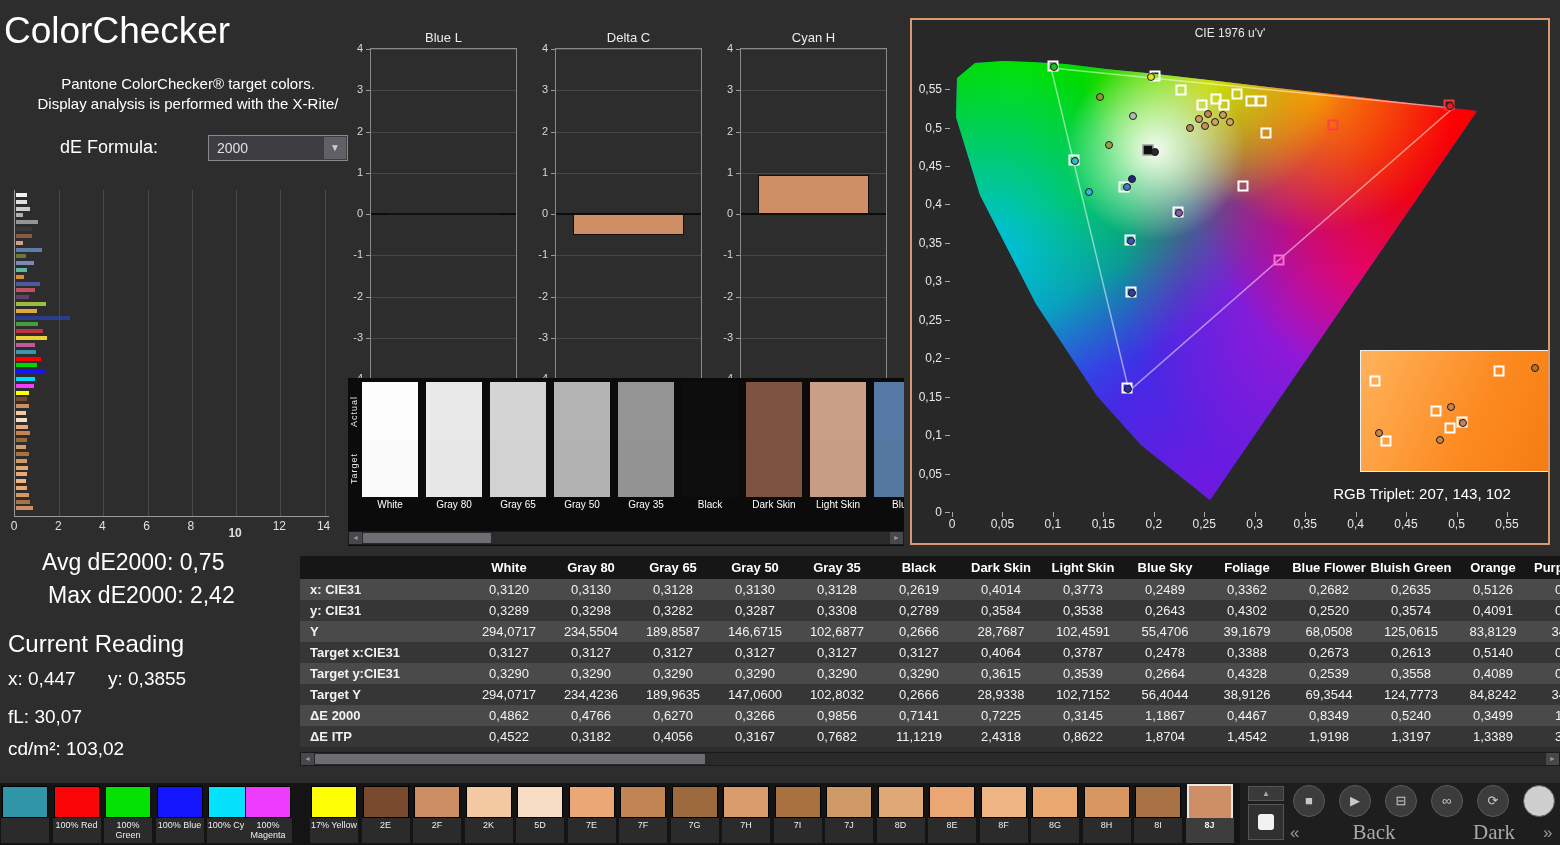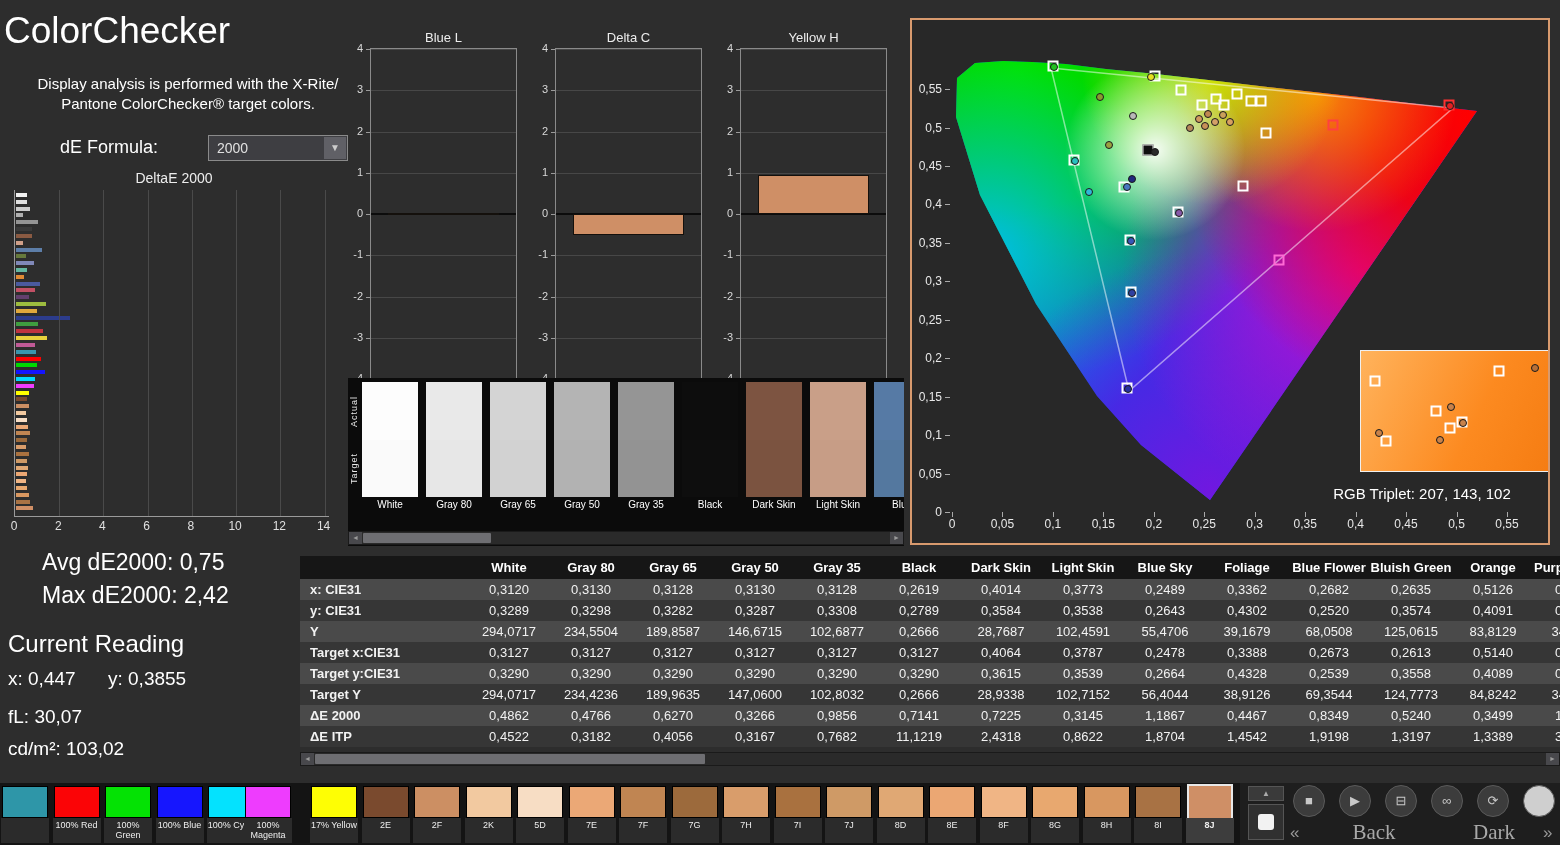--- a/index.html
+++ b/index.html
@@ -58,21 +58,21 @@
   .tickX{position:absolute;width:1px;height:5px;background:#aaa;}
   .pt-sq{position:absolute;width:7px;height:7px;border:2px solid;transform:translate(-50%,-50%);}
   .pt-sqf{position:absolute;width:9px;height:9px;border:1px solid #e0e0e0;transform:translate(-50%,-50%);}
   .pt-dot{position:absolute;width:6px;height:6px;border-radius:50%;border:1px solid #1a1a1a;transform:translate(-50%,-50%);}
   #inset{position:absolute;left:448px;top:330px;width:190px;height:120px;border:1px solid #f0f0f0;
          background:linear-gradient(115deg,#ffb35c 0%,#fc8a20 60%,#f57c12 100%);}
   #rgb-caption{position:absolute;left:380px;top:465px;width:260px;text-align:center;font-size:15px;color:#fff;}
 
   
   #stat-avg{position:absolute;left:42px;top:549px;font-size:23px;}
-  #stat-max{position:absolute;left:42px;top:582px;font-size:23px;}
+  #stat-max{position:absolute;left:48px;top:582px;font-size:23px;}
   #stat-heading{position:absolute;left:8px;top:630px;font-size:24px;}
   #stat-x{position:absolute;left:8px;top:668px;font-size:19px;}
   #stat-y{position:absolute;left:108px;top:668px;font-size:19px;}
   #stat-fl{position:absolute;left:8px;top:706px;font-size:19px;}
   #stat-cd{position:absolute;left:8px;top:738px;font-size:19px;}
 
   
   #table{position:absolute;left:300px;top:556px;width:1260px;overflow:hidden;font-size:13px;}
   .trow{white-space:nowrap;height:21px;line-height:21px;color:#f2f2f2;}
   #tbl-head{white-space:nowrap;height:23px;line-height:23px;background:#161616;font-weight:bold;color:#fff;}
@@ -103,30 +103,29 @@
   #nav-next{position:absolute;left:204px;top:37px;width:100px;text-align:center;font-size:21px;color:#a8a8a8;
             font-family:"Liberation Serif",serif;}
 </style>
 </head>
 <body>
 
 <div id="root">
 
   <div id="title">ColorChecker</div>
   <div id="desc">
+    <div>Pantone ColorChecker® target colors.</div>
     <div>Display analysis is performed with the X-Rite/</div>
-    <div>Pantone ColorChecker® target colors.</div>
   </div>
   <div id="de-label">dE Formula:</div>
   <div id="de-select">
     <span>2000</span>
     <span id="de-arrow">▼</span>
   </div>
 
-  <div id="deltae-title">DeltaE 2000</div>
   <div id="deltae-plot">
     <div id="deltae-bars">
         <div class="debar" title="White" style="background: rgb(242, 242, 242); width: 10.8352px;"></div>
         <div class="debar" title="Gray 80" style="background: rgb(224, 224, 224); width: 10.6141px;"></div>
         <div class="debar" title="Gray 65" style="background: rgb(204, 204, 204); width: 13.931px;"></div>
         <div class="debar" title="Gray 50" style="background: rgb(176, 176, 176); width: 7.29718px;"></div>
         <div class="debar" title="Gray 35" style="background: rgb(148, 148, 148); width: 21.8915px;"></div>
         <div class="debar" title="Black" style="background: rgb(58, 58, 58); width: 15.7px;"></div>
         <div class="debar" title="Dark Skin" style="background: rgb(138, 90, 66); width: 15.9211px;"></div>
         <div class="debar" title="Light Skin" style="background: rgb(208, 160, 137); width: 6.85493px;"></div>
@@ -177,21 +176,21 @@
       <div class="vgrid" style="left: 221.127px;"></div>
       <div class="vgrid" style="left: 265.352px;"></div>
       <div class="vgrid" style="left: 309.577px;"></div>
     </div>
   <div id="deltae-ticks">
       <div class="xtick" style="left: -11px; top: 0px;">0</div>
       <div class="xtick" style="left: 33.2254px; top: 0px;">2</div>
       <div class="xtick" style="left: 77.4507px; top: 0px;">4</div>
       <div class="xtick" style="left: 121.676px; top: 0px;">6</div>
       <div class="xtick" style="left: 165.901px; top: 0px;">8</div>
-      <div class="xtick" style="left: 210.127px; top: 0px;">10</div>
+      <div class="xtick" style="left: 210.127px; top: 7px; font-weight: bold;">10</div>
       <div class="xtick" style="left: 254.352px; top: 0px;">12</div>
       <div class="xtick" style="left: 298.577px; top: 0px;">14</div>
     </div>
 
   <div class="dchart" id="dchart0">
     <div class="dtitle">Blue L</div>
   <div class="hgrid" style="top: 0px;"></div>
       <div class="dylab" style="top: -7px;">4</div>
       <div class="dytick" style="top: 0px;"></div>
       <div class="hgrid" style="top: 41.25px;"></div>
@@ -245,21 +244,21 @@
       <div class="dytick" style="top: 247.5px;"></div>
       <div class="hgrid" style="top: 288.75px;"></div>
       <div class="dylab" style="top: 281.75px;">-3</div>
       <div class="dytick" style="top: 288.75px;"></div>
       <div class="hgrid" style="top: 330px;"></div>
       <div class="dylab" style="top: 323px;">-4</div>
       <div class="dytick" style="top: 330px;"></div>
       <div class="dbar" style="height: 21.45px; top: 165px; background: rgb(207, 143, 102);"></div>
     </div>
   <div class="dchart" id="dchart2">
-    <div class="dtitle">Yellow H</div>
+    <div class="dtitle">Cyan H</div>
   <div class="hgrid" style="top: 0px;"></div>
       <div class="dylab" style="top: -7px;">4</div>
       <div class="dytick" style="top: 0px;"></div>
       <div class="hgrid" style="top: 41.25px;"></div>
       <div class="dylab" style="top: 34.25px;">3</div>
       <div class="dytick" style="top: 41.25px;"></div>
       <div class="hgrid" style="top: 82.5px;"></div>
       <div class="dylab" style="top: 75.5px;">2</div>
       <div class="dytick" style="top: 82.5px;"></div>
       <div class="hgrid" style="top: 123.75px;"></div>
@@ -316,20 +315,21 @@
         <div class="swlabel" style="left: 522px; width: 64px;">Blue</div>
       </div>
     <div class="sbar" style="left:0;top:153px;width:556px;">
       <div class="sb-arrow left">◄</div>
       <div class="sb-thumb" style="left:14px;width:128px;"></div>
       <div class="sb-arrow right">►</div>
     </div>
   </div>
 
   <div id="cie">
+    <div id="cie-title">CIE 1976 u'v'</div>
     <svg id="cie-svg" width="636" height="523" style="position:absolute;left:0;top:0;">
       <defs>
         <clipPath id="locusClip">
           <path d="M298,480 L229,425 L185,376 L124,284 L68,175 L44,97 L45,58 L63,43 L91,41 L120,42 L154,44 L194,49 L244,54 L305,61 L374,69 L447,77 L513,85 L565,91 Z"></path>
         </clipPath>
         <radialGradient id="gGreen" gradientUnits="userSpaceOnUse" cx="105" cy="50" r="310">
           <stop offset="0" stop-color="#00e400"></stop>
             <stop offset="0.45" stop-color="#00d000"></stop>
           <stop offset="1" stop-color="#00d000" stop-opacity="0"></stop>
         </radialGradient>

